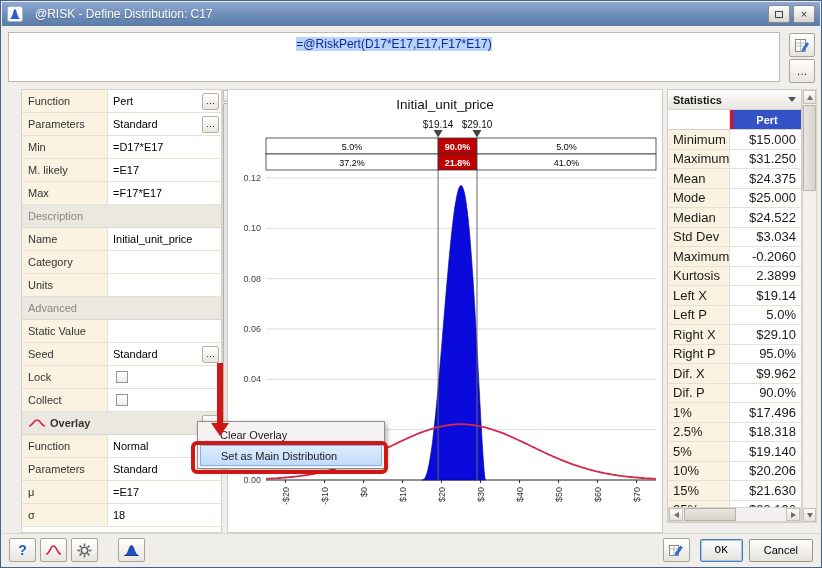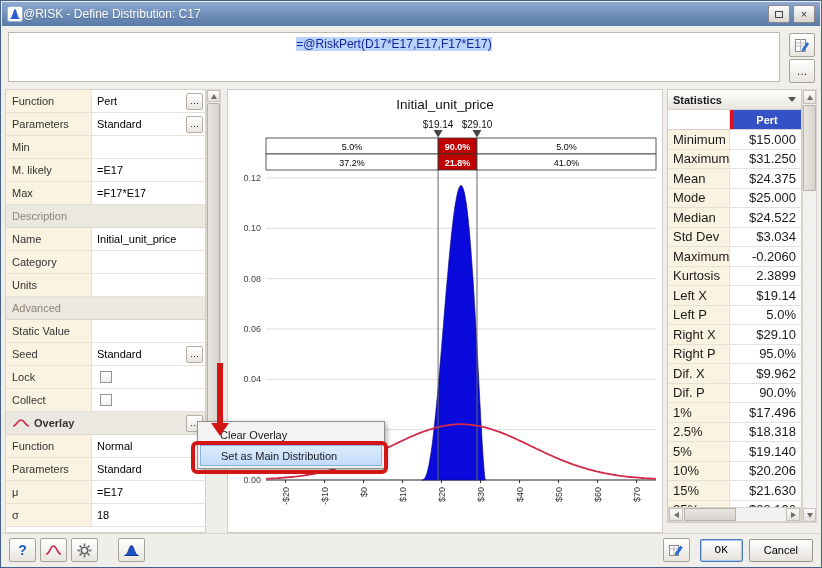--- a/index.html
+++ b/index.html
@@ -5,35 +5,35 @@
   * { box-sizing: border-box; margin: 0; padding: 0; }
   html,body { width:822px; height:568px; overflow:hidden; background:#fff; }
   body { font-family:"Liberation Sans", sans-serif; font-size:11px; color:#1a1a1a; }
 
   .window { position:absolute; inset:0; border:1px solid #44618b; background:#f0eeea; }
 
   
   .titlebar { position:absolute; left:1px; right:1px; top:1px; height:24px;
     background:linear-gradient(180deg,#8fa9d1 0%,#6e8db9 55%,#5a7ba8 100%);
     display:flex; align-items:center; padding:0 5px; color:#fff; font-size:12px; }
-  .tb-title { margin-left:0; flex:1; text-shadow:0 1px 1px rgba(0,0,0,.25); }
+  .tb-title { margin-left:12px; flex:1; text-shadow:0 1px 1px rgba(0,0,0,.25); }
   .tb-btn { width:22px; height:18px; margin-left:3px; background:linear-gradient(#fdfdfd,#d9d6d0);
     border:1px solid #8b8b8b; border-radius:2px; display:flex; align-items:center; justify-content:center;
     color:#333; font-size:11px; line-height:1; }
   .tb-box { width:8px; height:7px; border:1px solid #444; }
 
   
   .formula-box { position:absolute; left:7px; top:31px; width:772px; height:50px; background:#fff;
     border:1px solid #bdb9b1; padding:4px 6px; font-size:12px;text-align:center; }
   .formula-sel { background:#b8d4fb; color:#14259b; }
   .fb-btn { position:absolute; left:788px; width:26px; height:24px; background:linear-gradient(#ffffff,#e8e5df);
     border:1px solid #a7a39b; border-radius:2px; display:flex; align-items:center; justify-content:center; font-size:11px; }
 
   
-  .prop-panel { position:absolute; left:4px; top:88px; width:216px; height:364px; display:flex; }
+  .prop-panel { position:absolute; left:20px; top:88px; width:216px; height:364px; display:flex; }
   .pg { width:201px; height:444px; border:1px solid #d6d1c7; background:#fff; overflow:hidden; }
   .pg-row { display:flex; align-items:stretch; height:23px; border-bottom:1px solid #e6e1d7; background:#fff; }
   .pg-label { width:86px; background:#fbf3e1; border-right:1px solid #e6e1d7; display:flex; align-items:center;
     padding-left:6px; color:#333; }
   .pg-value { flex:1; display:flex; align-items:center; padding-left:5px; color:#000; overflow:hidden; white-space:nowrap; }
   .pg-more { width:17px; height:17px; align-self:center; margin-right:2px; border:1px solid #b3afa6;
     background:linear-gradient(#fff,#e9e6e0); font-size:9px; line-height:1; border-radius:2px; }
   .pg-section { display:flex; align-items:center; height:23px; background:#ebe8e1; border-bottom:1px solid #dcd7cc;
     padding-left:6px; color:#958d7b; }
   .pg-section svg { margin-right:4px; }
@@ -136,20 +136,21 @@
           <div class="pg-value">Pert</div>
           <button class="pg-more">…</button>
         </div>
         <div class="pg-row">
           <div class="pg-label">Parameters</div>
           <div class="pg-value">Standard</div>
           <button class="pg-more">…</button>
         </div>
         <div class="pg-row">
           <div class="pg-label">Min</div>
+          <div class="pg-value">=D17*E17</div>
         </div>
         <div class="pg-row">
           <div class="pg-label">M. likely</div>
           <div class="pg-value">=E17</div>
         </div>
         <div class="pg-row">
           <div class="pg-label">Max</div>
           <div class="pg-value">=F17*E17</div>
         </div>
         <div class="pg-section">

